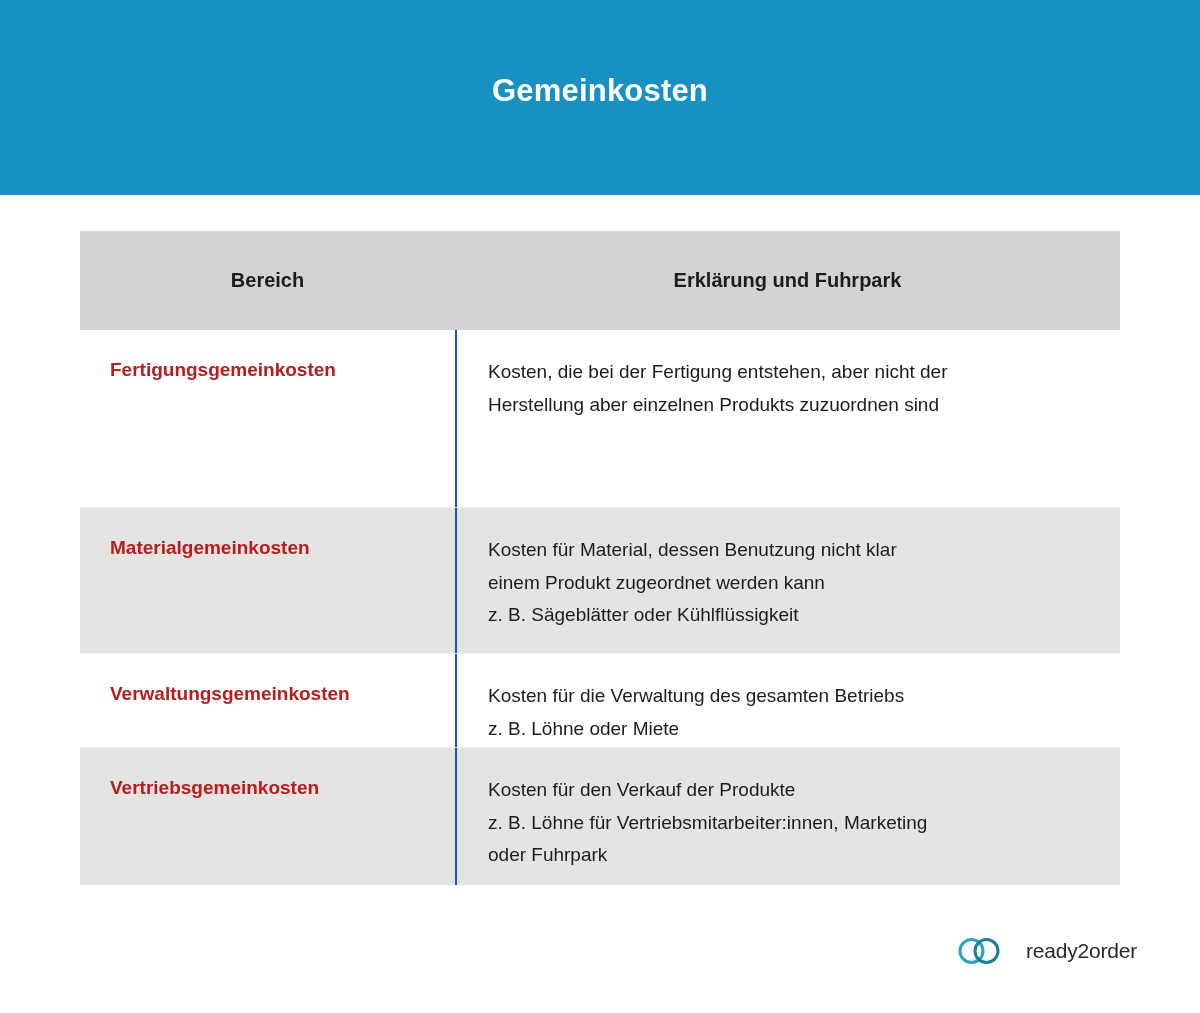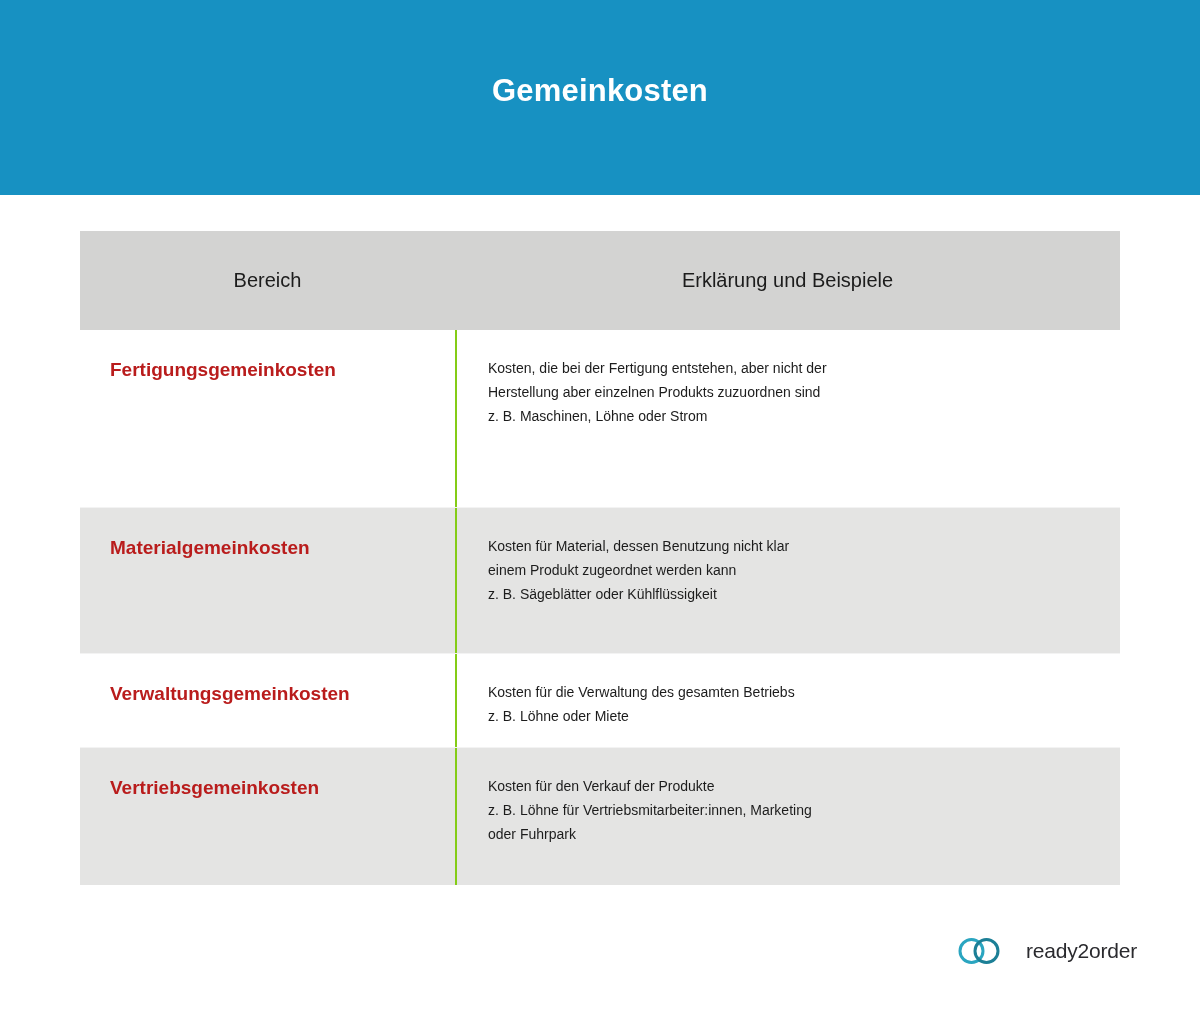--- a/index.html
+++ b/index.html
@@ -57,21 +57,21 @@
     display: flex;
     background: #d3d3d2;
     height: 99px;
   }
   .th {
     display: flex;
     align-items: center;
     justify-content: center;
     color: #1c1c1c;
     font-size: 20px;
-    font-weight: normal;
+    font-weight: bold;
     font-family: "Liberation Sans", sans-serif;
   }
   .th.col1 { width: 375px; }
   .th.col2 { width: 665px; }
 
   .row {
     display: flex;
     position: relative;
     border-bottom: 1px solid #f3f3f3;
   }
@@ -86,26 +86,26 @@
     font-size: 19px;
     font-weight: bold;
     color: #b91c1c;
     font-family: "Liberation Sans", sans-serif;
     line-height: 1.45;
   }
   .cell-desc {
     width: 665px;
     box-sizing: border-box;
     padding: 26px 24px 26px 31px;
-    font-size: 14px;
+    font-size: 19px;
     font-weight: normal;
     color: #1c1c1c;
     font-family: "Liberation Sans", sans-serif;
     line-height: 1.72;
-    border-left: 2px solid #84cc16;
+    border-left: 2px solid #1d4ed8;
   }
   .cell-desc .line { display: block; white-space: nowrap; }
 
   .row.r1 { height: 177px; }
   .row.r2 { height: 145px; }
   .row.r3 { height: 93px; }
   .row.r4 { height: 137px; }
 
   
   .logo {
@@ -135,29 +135,28 @@
 <div class="page">
 
   <div class="banner">
     <div class="banner-title">Gemeinkosten</div>
   </div>
 
   <div class="table">
 
     <div class="thead-row">
       <div class="th col1">Bereich</div>
-      <div class="th col2">Erklärung und Beispiele</div>
+      <div class="th col2">Erklärung und Fuhrpark</div>
     </div>
 
     <div class="row plain r1">
       <div class="cell-term">Fertigungsgemeinkosten</div>
       <div class="cell-desc">
         <span class="line">Kosten, die bei der Fertigung entstehen, aber nicht der</span>
         <span class="line">Herstellung aber einzelnen Produkts zuzuordnen sind</span>
-        <span class="line">z. B. Maschinen, Löhne oder Strom</span>
       </div>
     </div>
 
     <div class="row alt r2">
       <div class="cell-term">Materialgemeinkosten</div>
       <div class="cell-desc">
         <span class="line">Kosten für Material, dessen Benutzung nicht klar</span>
         <span class="line">einem Produkt zugeordnet werden kann</span>
         <span class="line">z. B. Sägeblätter oder Kühlflüssigkeit</span>
       </div>

